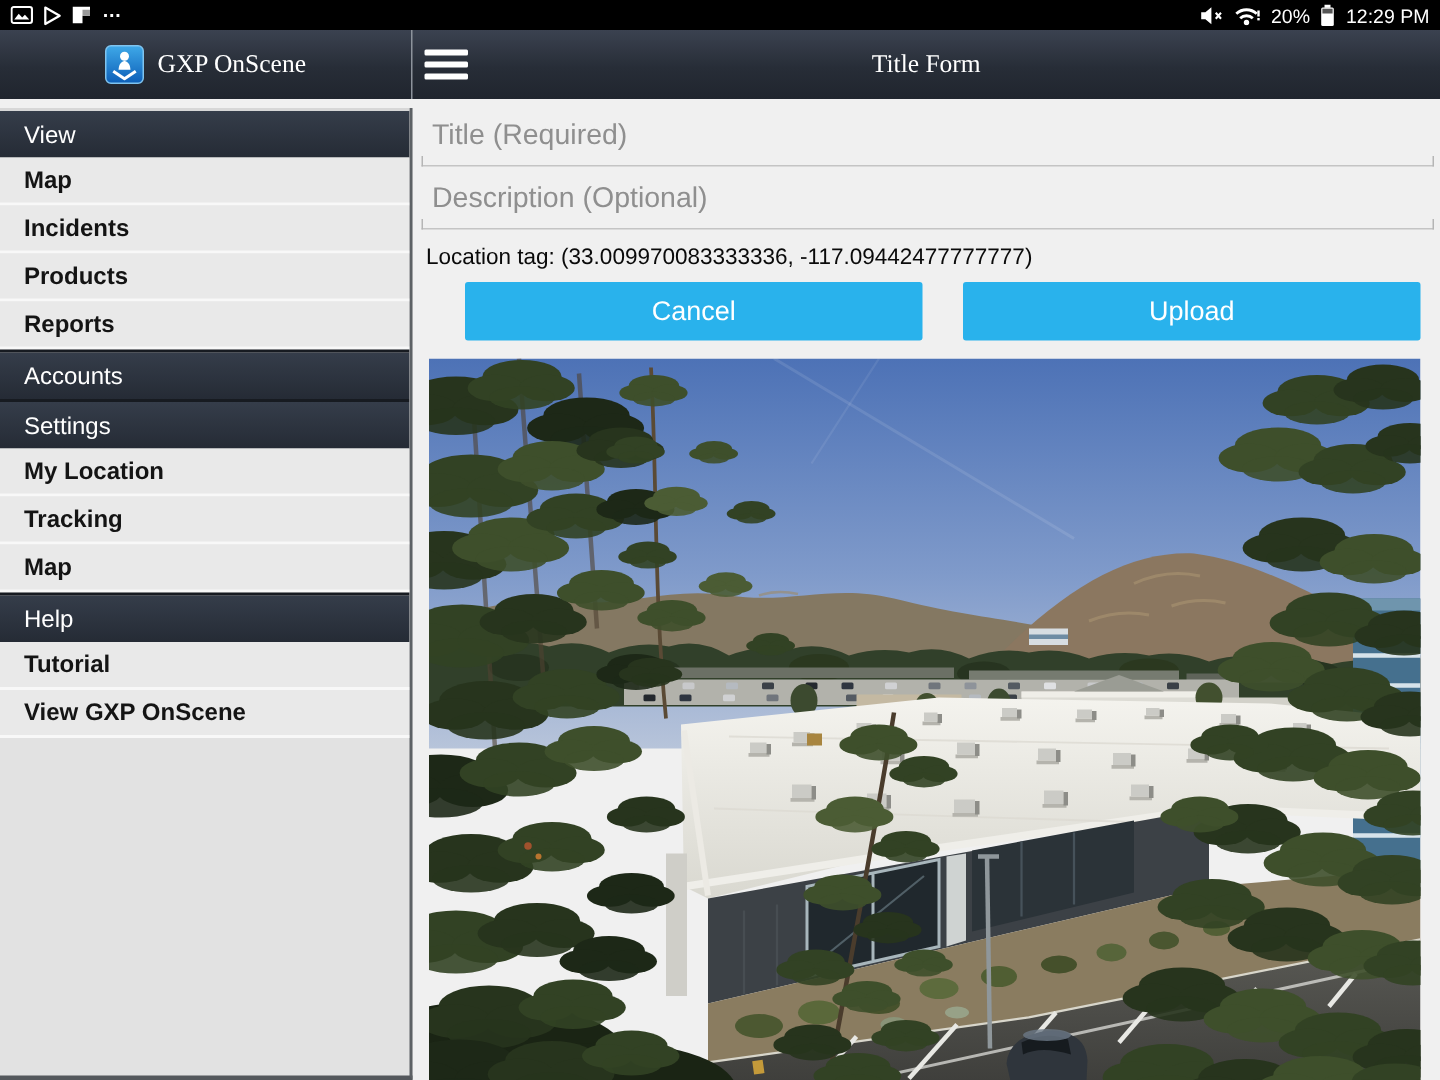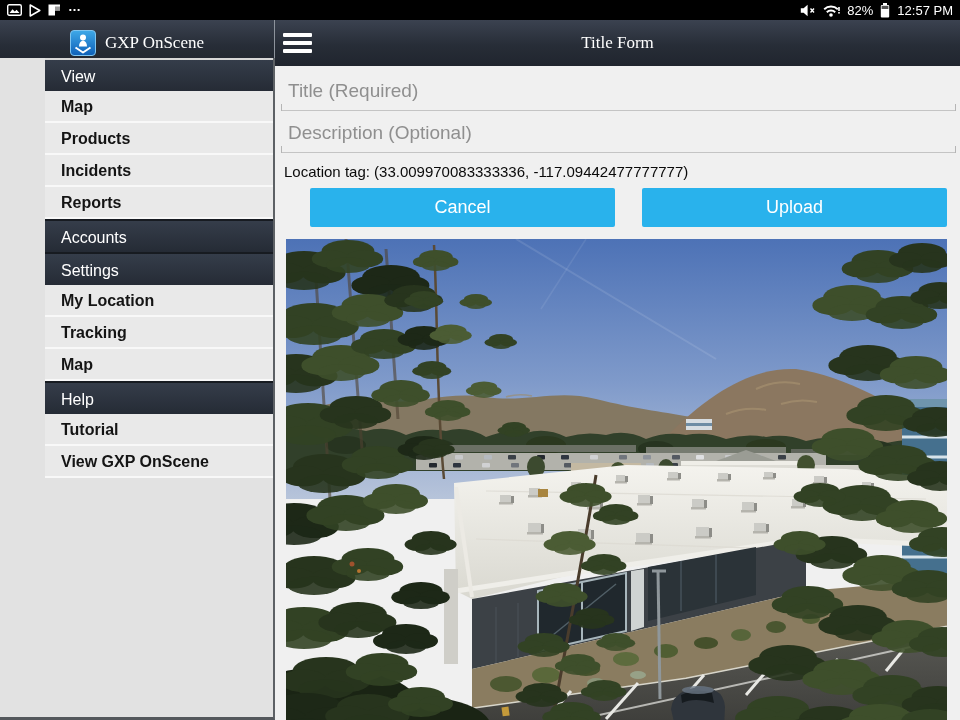--- a/index.html
+++ b/index.html
@@ -32,22 +32,22 @@
   .app-title{color:#fff;font-size:17px;}
   .appbar-right{flex:1;height:100%;display:flex;align-items:center;}
   .menu-btn{
     width:44px;height:100%;display:flex;flex-direction:column;justify-content:center;gap:4px;
     padding-left:8px;background:transparent;border:0;cursor:pointer;
   }
   .menu-btn span{display:block;width:29px;height:4px;background:#fff;border-radius:1px;}
   .page-title{flex:1;text-align:center;color:#fff;font-size:17px;padding-right:44px;}
   
   .sidebar{
-    position:absolute;top:58px;left:0;width:275px;bottom:0;background:#e2e2e2;
-    border-right:2px solid #5d6165;border-bottom:3px solid #54585c;overflow:hidden;padding-left:45px;
+    position:absolute;top:72px;left:0;width:275px;bottom:0;background:#e2e2e2;
+    border-right:2px solid #5d6165;border-bottom:3px solid #54585c;overflow:hidden;
   }
   .side-header{
     height:33px;line-height:33px;padding-left:16px;color:#fff;font-size:16px;
     background:linear-gradient(#353d4a,#252b35);border-top:2px solid #171b21;
   }
   .side-header:first-child{border-top:2px solid #d7d7d7;}
   .side-item{
     height:32px;line-height:32px;padding-left:16px;font-size:16px;color:#141414;
     background:#e9e9e9;border-bottom:2px solid #f8f8f8;cursor:pointer;font-weight:bold;
   }
@@ -108,29 +108,29 @@
       </span>
       <span>
         <svg width="17" height="13" viewBox="0 0 17 13">
             <path d="M1.2 5.2 A10 10 0 0 1 14.8 5.2" fill="none" stroke="#fff" stroke-width="1.9"></path>
             <path d="M3.8 8.2 A6 6 0 0 1 12.2 8.2" fill="none" stroke="#fff" stroke-width="1.9"></path>
             <circle cx="8" cy="11" r="1.8" fill="#fff"></circle>
             <rect x="15.2" y="3" width="1.6" height="4" fill="#fff"></rect>
             <rect x="15.2" y="8" width="1.6" height="1.6" fill="#fff"></rect>
           </svg>
       </span>
-      <span class="sb-text">82%</span>
+      <span class="sb-text">20%</span>
       <span>
         <svg width="10" height="15" viewBox="0 0 10 15">
             <rect x="3" y="0" width="4" height="2.2" fill="#fff"></rect>
             <rect x="0.8" y="2" width="8.4" height="12.4" rx="1" fill="#fff"></rect>
             <rect x="1.6" y="2.8" width="6.8" height="3.2" fill="#555"></rect>
           </svg>
       </span>
-      <span class="sb-text">12:57 PM</span>
+      <span class="sb-text">12:29 PM</span>
     </div>
   </div>
 
   <div class="appbar">
     <div class="appbar-left">
       <svg class="app-logo" viewBox="0 0 26 26">
         <defs>
             <linearGradient id="logoG" x1="0" y1="0" x2="0" y2="1">
               <stop offset="0" stop-color="#3fa9e8"></stop>
               <stop offset="1" stop-color="#0d5fb8"></stop>
@@ -149,22 +149,22 @@
           <span></span>
           <span></span>
       </button>
       <div class="page-title">Title Form</div>
     </div>
   </div>
 
   <nav class="sidebar">
       <div class="side-header">View</div>
       <div class="side-item">Map</div>
+      <div class="side-item">Incidents</div>
       <div class="side-item">Products</div>
-      <div class="side-item">Incidents</div>
       <div class="side-item">Reports</div>
       <div class="side-header">Accounts</div>
       <div class="side-header">Settings</div>
       <div class="side-item">My Location</div>
       <div class="side-item">Tracking</div>
       <div class="side-item">Map</div>
       <div class="side-header">Help</div>
       <div class="side-item">Tutorial</div>
       <div class="side-item">View GXP OnScene</div>
     </nav>

